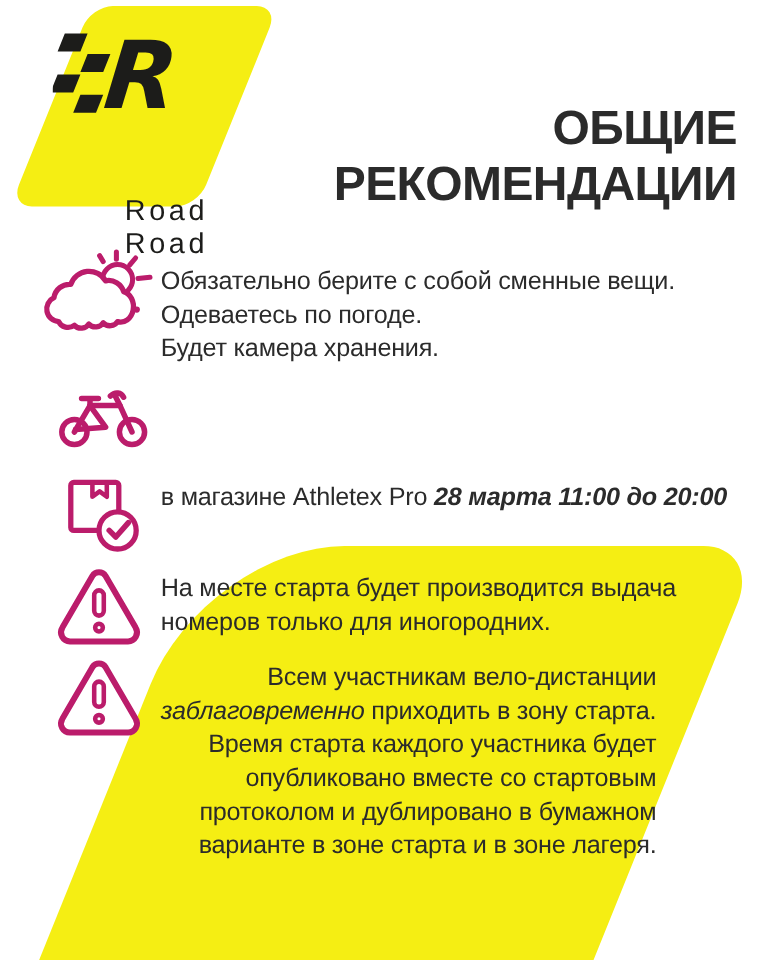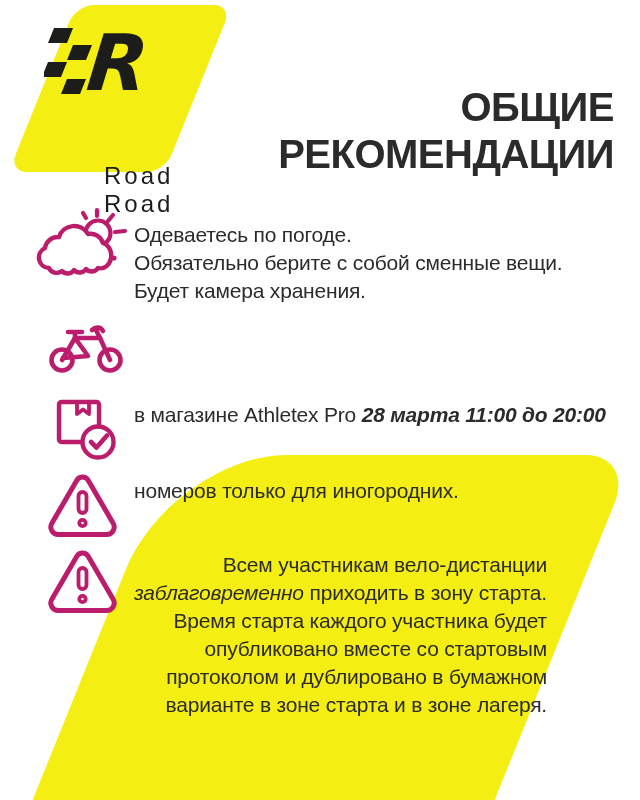--- a/index.html
+++ b/index.html
@@ -101,22 +101,22 @@
       <line x1="63" y1="4" x2="63" y2="10"></line>
       <line x1="79" y1="9" x2="74" y2="15"></line>
       <line x1="81" y1="26" x2="91" y2="25"></line>
       <line x1="49" y1="7" x2="52" y2="12"></line>
     </g>
     <circle cx="80" cy="52" r="2.6" fill="var(--magenta)"></circle>
     <path class="stroke-fill-white" stroke-width="4.4" d="M64 62 a7 6 0 0 1 -12 1 a7 6 0 0 1 -12 1 a7 6 0 0 1 -12 1 a8 7 0 0 1 -13 -3 a10.5 10.5 0 0 1 -4 -20 a13 13 0 0 1 14 -11 a16 16 0 0 1 29 -3 a13 13 0 0 1 15 9 a10 12 0 0 1 -5 25 z"></path>
   </svg>
 </div>
 <div class="item-text text-1">
+  <div>Обязательно берите с собой сменные вещи.</div>
   <div>Одеваетесь по погоде.</div>
-  <div>Обязательно берите с собой сменные вещи.</div>
   <div>Будет камера хранения.</div>
 </div>
 
 <div class="item-icon icon-bike">
   <svg width="78" height="54" viewBox="0 0 78 54">
     <g class="stroke" stroke-width="4.6">
       <circle cx="14" cy="38" r="10.5"></circle>
       <circle cx="62" cy="38" r="10.5"></circle>
       <path d="M14 38 L27 16 L52 16 L62 38"></path>
       <path d="M27 16 L40 34 L15 36"></path>
@@ -141,20 +141,21 @@
 </div>
 
 <div class="item-icon icon-warn1">
   <svg width="72" height="70" viewBox="0 0 72 70">
     <path class="stroke" stroke-width="5" d="M31 9 a6.5 6.5 0 0 1 11 0 l25 43 a7.5 7.5 0 0 1 -6.5 11.5 H12.5 a7.5 7.5 0 0 1 -6.5 -11.5 z"></path>
     <rect class="stroke" stroke-width="3.8" x="32.5" y="21" width="8" height="21" rx="4"></rect>
     <circle class="stroke" stroke-width="3.8" cx="36.5" cy="52" r="3.2"></circle>
   </svg>
 </div>
 <div class="item-text text-4">
+  <div>На месте старта будет производится выдача</div>
   <div>номеров только для иногородних.</div>
 </div>
 
 <div class="item-icon icon-warn2">
   <svg width="72" height="70" viewBox="0 0 72 70">
     <path class="stroke" stroke-width="5" d="M31 9 a6.5 6.5 0 0 1 11 0 l25 43 a7.5 7.5 0 0 1 -6.5 11.5 H12.5 a7.5 7.5 0 0 1 -6.5 -11.5 z"></path>
     <rect class="stroke" stroke-width="3.8" x="32.5" y="21" width="8" height="21" rx="4"></rect>
     <circle class="stroke" stroke-width="3.8" cx="36.5" cy="52" r="3.2"></circle>
   </svg>
 </div>

